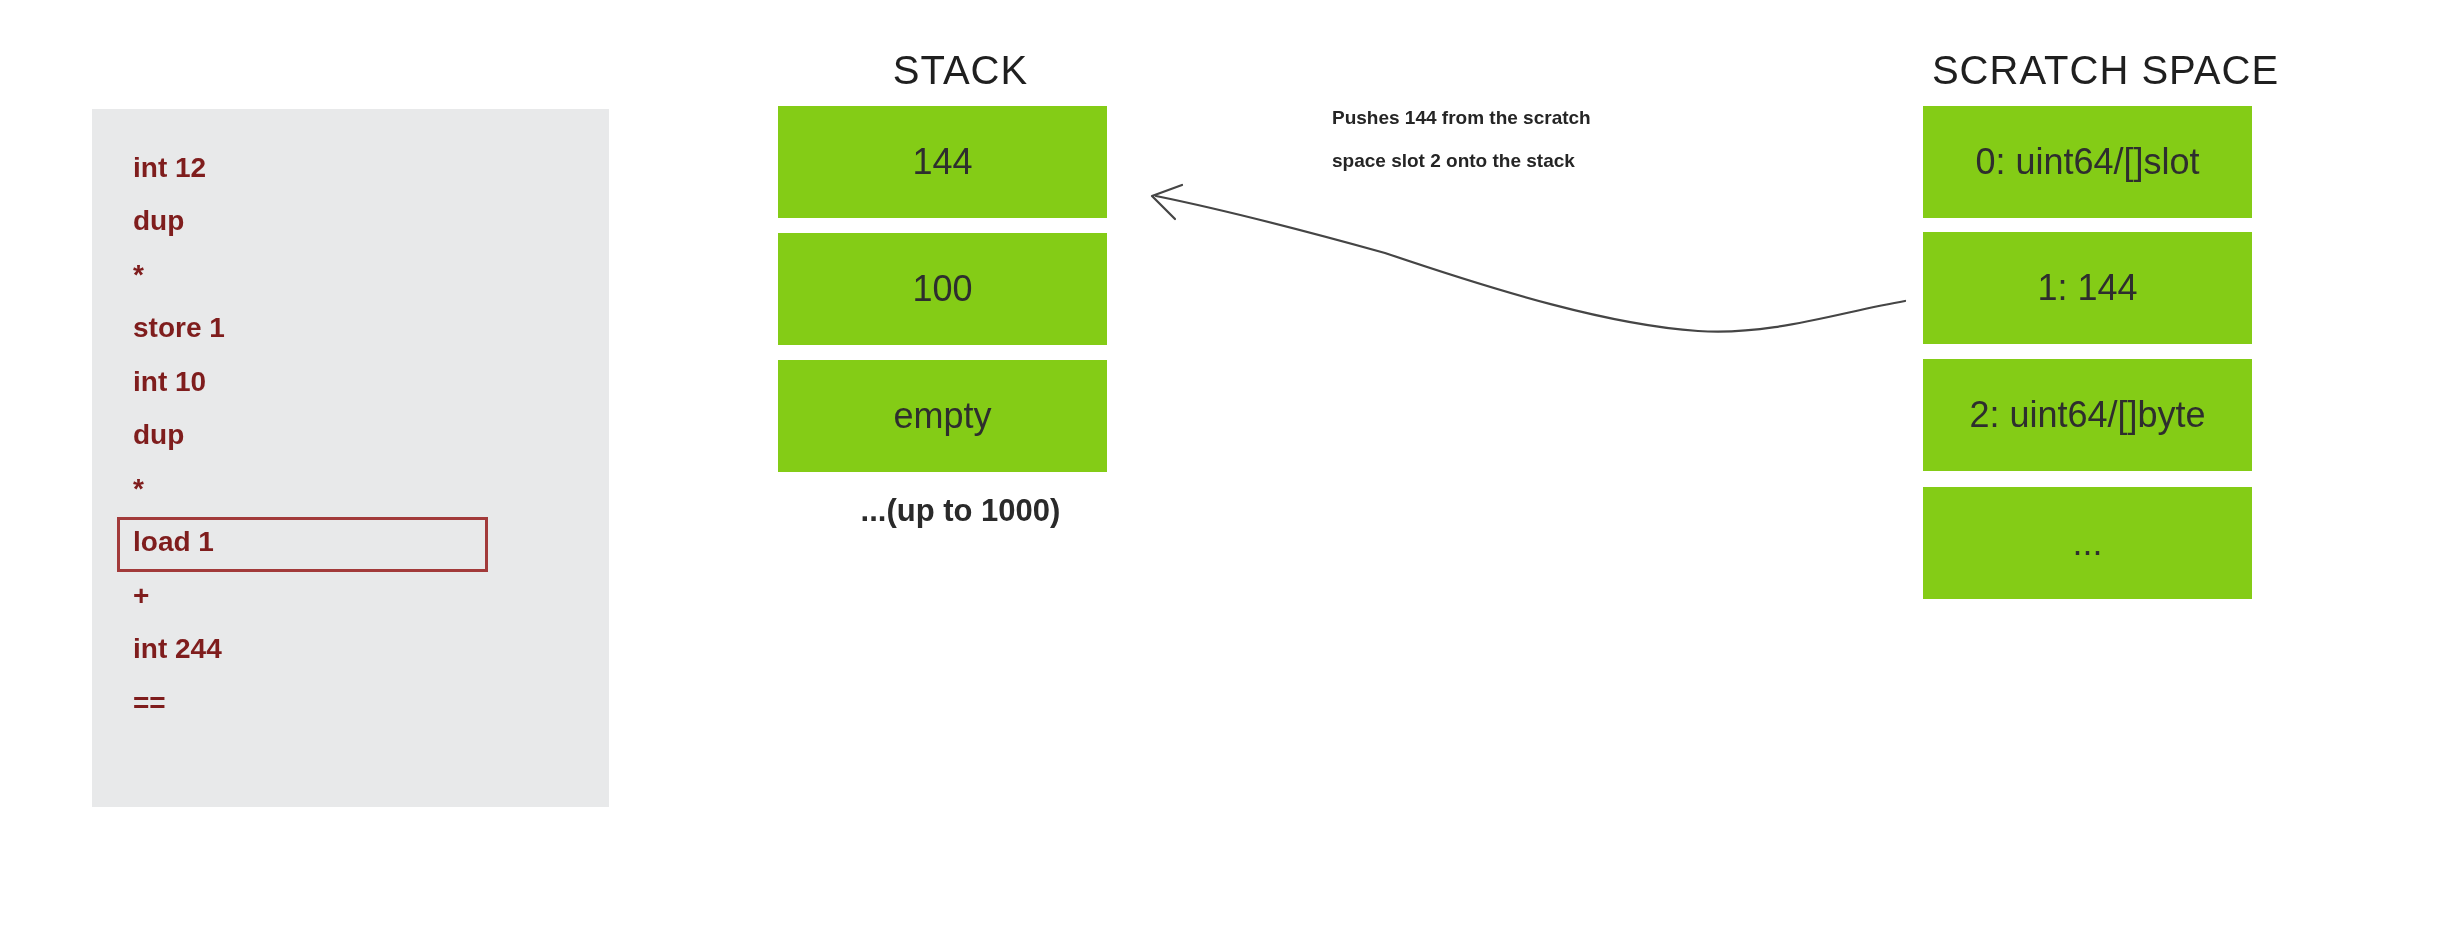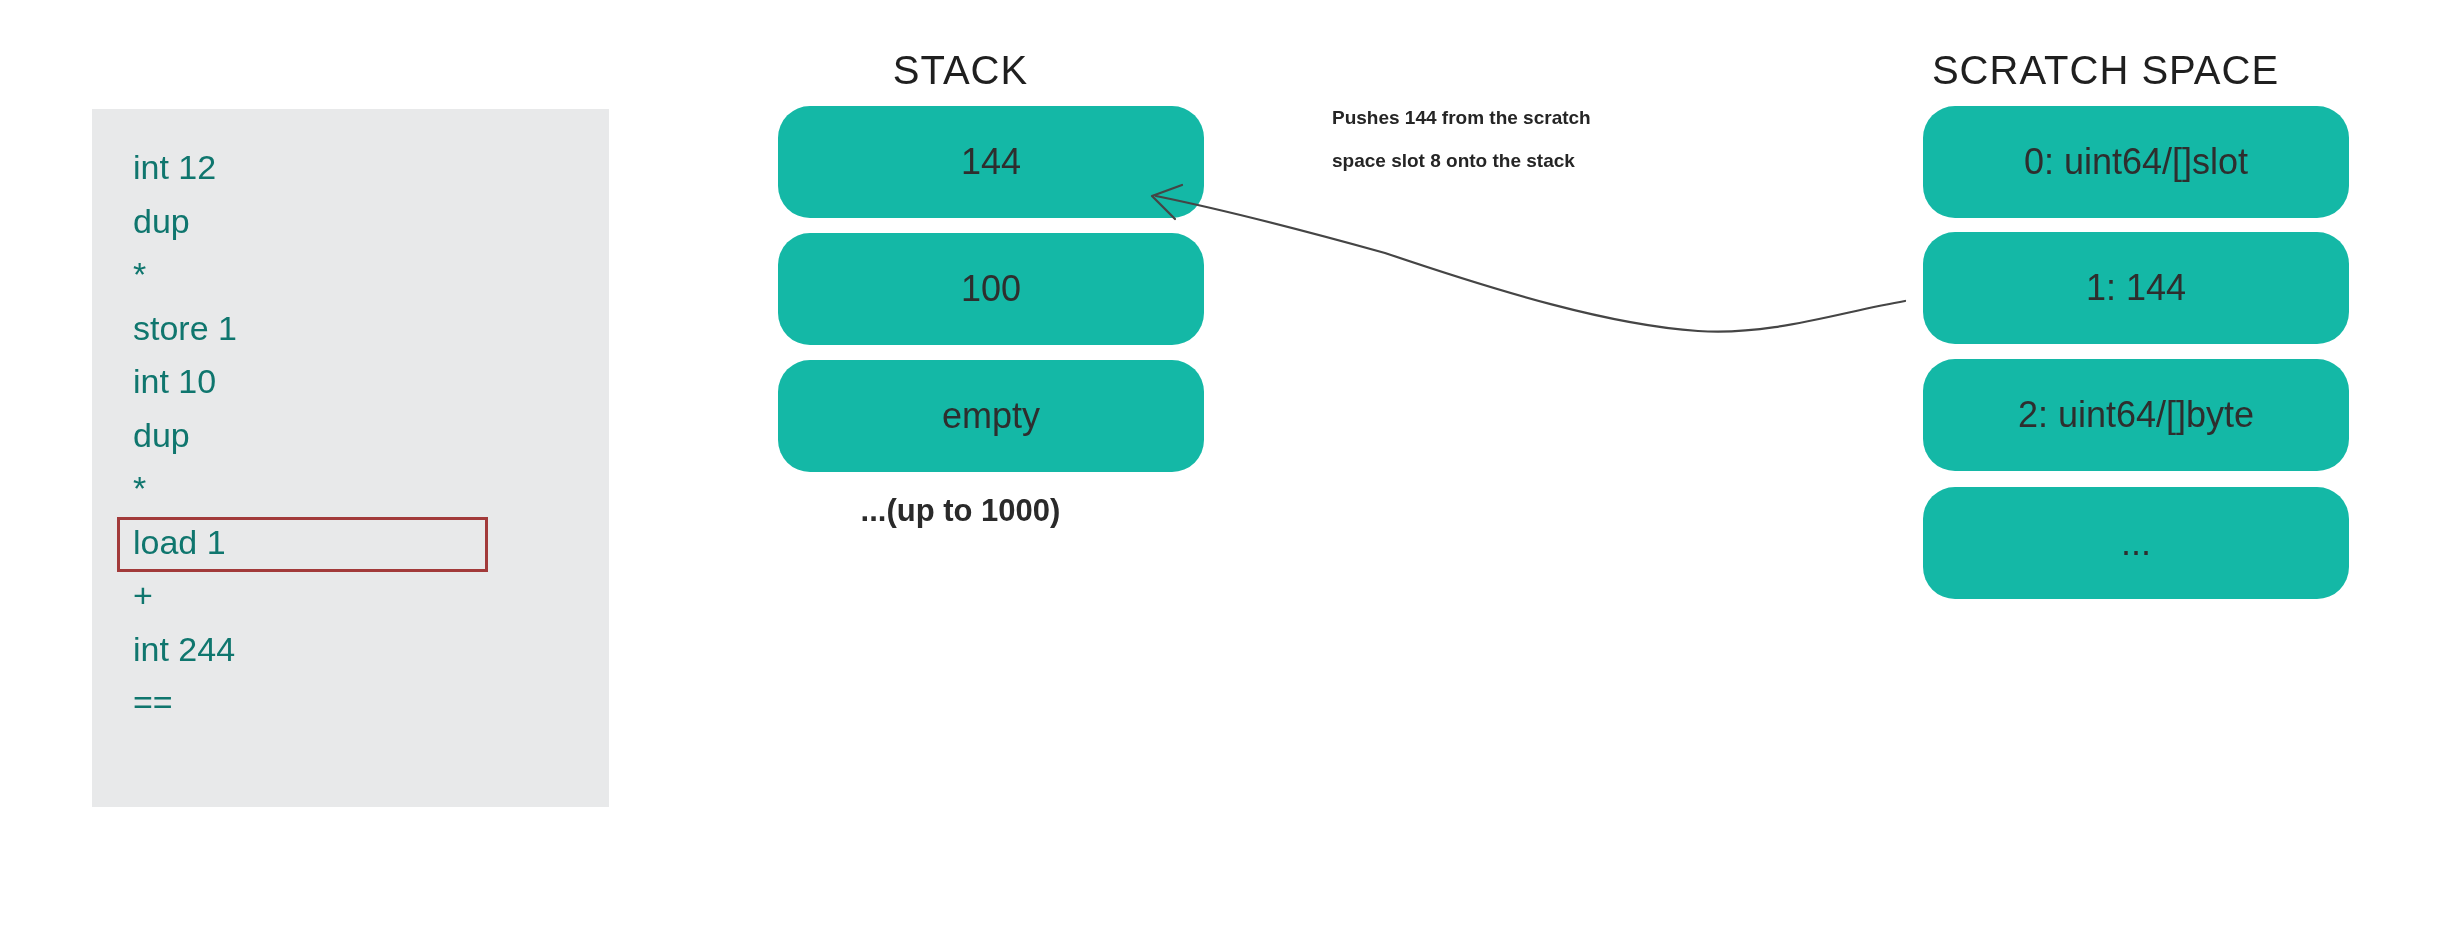--- a/index.html
+++ b/index.html
@@ -44,48 +44,48 @@
     position: absolute;
     left: 41px;
     top: 32px;
     right: 20px;
   }
   .pline {
     position: relative;
     height: 53.5px;
     display: flex;
     align-items: center;
-    font-size: 34px;
-    color: #0f766e;
+    font-size: 28px;
+    color: #7f1d1d;
     white-space: pre;
+    font-weight: bold;
   }
   .pline.highlight::before {
     content: "";
     position: absolute;
     left: -16px;
     top: 1px;
     width: 371px;
     height: 55px;
     box-sizing: border-box;
     border: 3px solid #a23a3a;
     pointer-events: none;
   }
 
   .cell {
     position: absolute;
-    width: 426px;
+    width: 329px;
     height: 112px;
-    background: #14b8a6;
+    background: #84cc16;
     display: flex;
     align-items: center;
     justify-content: center;
     font-size: 36px;
     color: #2e2e2e;
     white-space: pre;
-    border-radius: 32px;
   }
   .stack-cell   { left: 778px; }
   .scratch-cell { left: 1923px; }
 
   .stack-note {
     position: absolute;
     left: 778px;
     width: 365px;
     top: 492px;
     height: 38px;
@@ -148,21 +148,21 @@
     </div>
   </div>
 
   <div class="cell stack-cell" style="top:106px">144</div>
   <div class="cell stack-cell" style="top:233px">100</div>
   <div class="cell stack-cell" style="top:360px">empty</div>
   <div class="stack-note">...(up to 1000)</div>
 
   <div class="annotation">
     <div>Pushes 144 from the scratch</div>
-    <div>space slot 8 onto the stack</div>
+    <div>space slot 2 onto the stack</div>
   </div>
 
   <svg class="arrow-layer" viewBox="0 0 2438 934" aria-hidden="true">
     <path d="M1905,301 C1840,312 1772,336 1698,331 C1610,325 1500,292 1385,253 C1295,228 1215,208 1156,196"></path>
     <path d="M1182,185 L1152,196 L1175,219"></path>
   </svg>
 
   <div class="cell scratch-cell" style="top:106px">0: uint64/[]slot</div>
   <div class="cell scratch-cell" style="top:232px">1: 144</div>
   <div class="cell scratch-cell" style="top:359px">2: uint64/[]byte</div>

